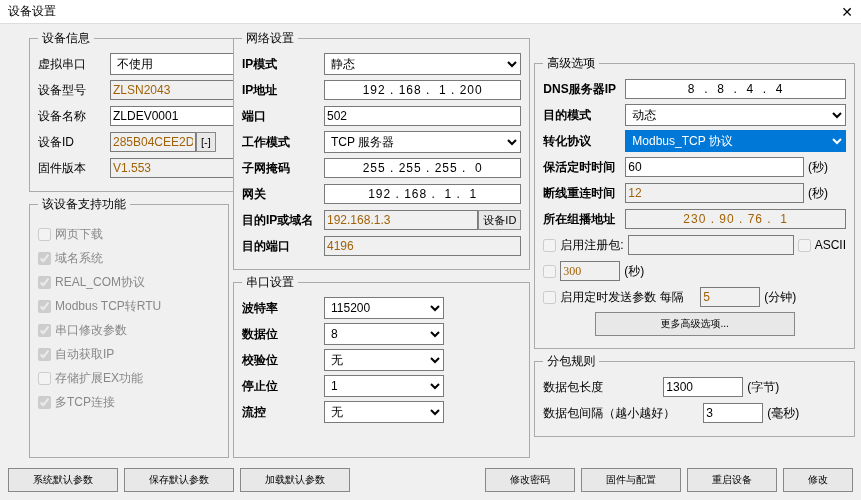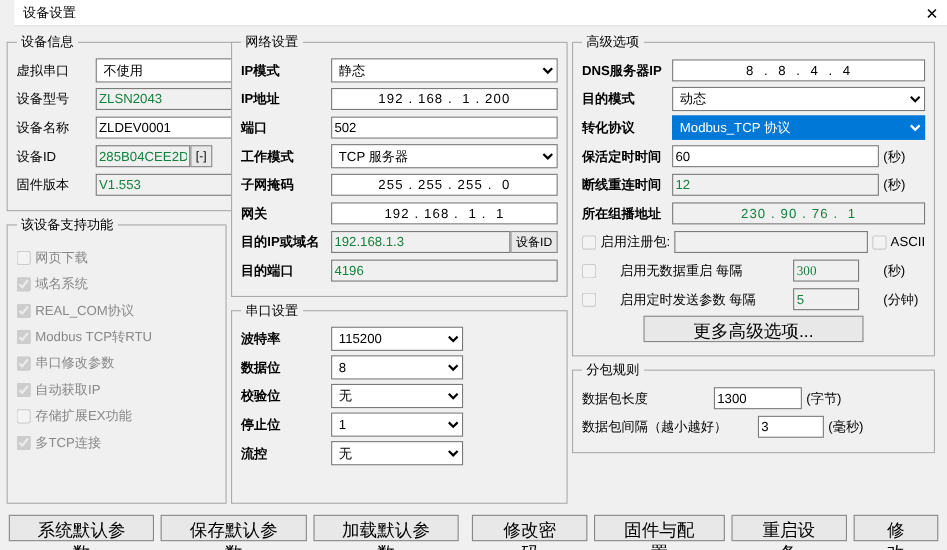--- a/index.html
+++ b/index.html
@@ -1,42 +1,42 @@
 <!DOCTYPE html>
 <html><head>
 <meta charset="utf-8">
 <style>
 * { box-sizing: border-box; margin: 0; padding: 0; }
 body { font-family: "SimSun", "宋体", sans-serif; font-size: 12px; background: #f0f0f0; width: 861px; height: 500px; overflow: hidden; }
-.titlebar { background: #fff; border-bottom: 1px solid #ddd; padding: 4px 8px; display: flex; justify-content: space-between; align-items: center; height: 24px; margin-left: 13px; }
+.titlebar { background: #fff; border-bottom: 1px solid #ddd; padding: 4px 8px; display: flex; justify-content: space-between; align-items: center; height: 24px; }
 .close-x { font-size: 14px; cursor: pointer; font-family: Arial; }
 .content { display: flex; padding: 6px; gap: 4px; height: 440px; }
-.col1 { width: 200px; display: flex; flex-direction: column; gap: 4px; }
+.col1 { width: 200px; display: flex; flex-direction: column; gap: 4px; margin-left: 23px; }
 .col2 { width: 306px; display: flex; flex-direction: column; gap: 4px; }
-.col3 { width: 330px; display: flex; flex-direction: column; gap: 4px; }
+.col3 { width: 330px; display: flex; flex-direction: column; gap: 4px; margin-top: 25px; }
 fieldset { border: 1px solid #aaa; padding: 6px 8px 8px 8px; background: #f0f0f0; }
 legend { padding: 0 4px; color: #000; }
 .row { display: flex; align-items: center; margin-bottom: 4px; min-height: 22px; }
 .lbl { width: 72px; color: #000; flex-shrink: 0; }
 .lbl-w { width: 82px; color: #000; flex-shrink: 0; font-weight: bold; }
 .lbl-xw { width: 120px; color: #000; flex-shrink: 0; }
 input[type=text], select { font-family: inherit; font-size: 12px; border: 1px solid #7a7a7a; background: #fff; height: 20px; padding: 0 2px; }
-input[type=text]:disabled, select:disabled { background: #f0f0f0; color: #15803d; }
+input[type=text]:disabled, select:disabled { background: #f0f0f0; color: #a16207; }
 input[type=checkbox] { margin-right: 4px; }
 select { height: 22px; }
 .wfull { flex: 1; min-width: 0; }
 .ip-input { text-align: center; letter-spacing: 1px; }
 .feat-list label { display: block; margin: 7px 0; color: #888; }
 .feat-list input[type=checkbox] { vertical-align: middle; }
 .bottom-bar { padding: 4px 8px; display: flex; gap: 6px; align-items: center; }
-button, .btn { font-family: inherit; font-size: 16px; border: 1px solid #888; background: #e8e8e8; padding: 3px 24px; cursor: pointer; height: 24px; }
+button, .btn { font-family: inherit; font-size: 10px; border: 1px solid #888; background: #e8e8e8; padding: 3px 24px; cursor: pointer; height: 24px; }
 .btn-sm { padding: 1px 4px; height: 20px; font-size: 11px; }
 .highlight { background: #0078d7; color: #fff; border: 1px solid #0078d7; }
 .unit { margin-left: 4px; color: #000; width: 38px; }
-.chk-row { display: flex; align-items: center; margin-bottom: 4px; min-height: 22px; justify-content: space-between; }
+.chk-row { display: flex; align-items: center; margin-bottom: 4px; min-height: 22px; }
 .chk-row .mid { flex: 1; }
 .spacer-flex { flex: 1; }
 </style>
 </head>
 <body>
 
 <div class="titlebar">
   <span>设备设置</span>
   <span class="close-x">✕</span>
 </div>
@@ -178,21 +178,20 @@
         </div>
       <div class="chk-row">
           <input type="checkbox" disabled="" style="">
           <span>启用注册包:</span>
           <input type="text" class="mid" disabled="" style="margin: 0px 4px;">
           <input type="checkbox" disabled="" style="">
           <span>ASCII</span>
         </div>
       <div class="chk-row">
           <input type="checkbox" disabled="" style="">
-          <span style="width:140px">启用无数据重启  每隔</span>
           <input type="text" style="width: 60px; font-family: Liberation Serif, serif;" disabled="" value="300">
           <span class="unit">(秒)</span>
         </div>
       <div class="chk-row">
           <input type="checkbox" disabled="" style="">
           <span style="width:140px">启用定时发送参数 每隔</span>
           <input type="text" style="width: 60px;" disabled="" value="5">
           <span class="unit">(分钟)</span>
         </div>
       <div class="row" style="justify-content:center">

